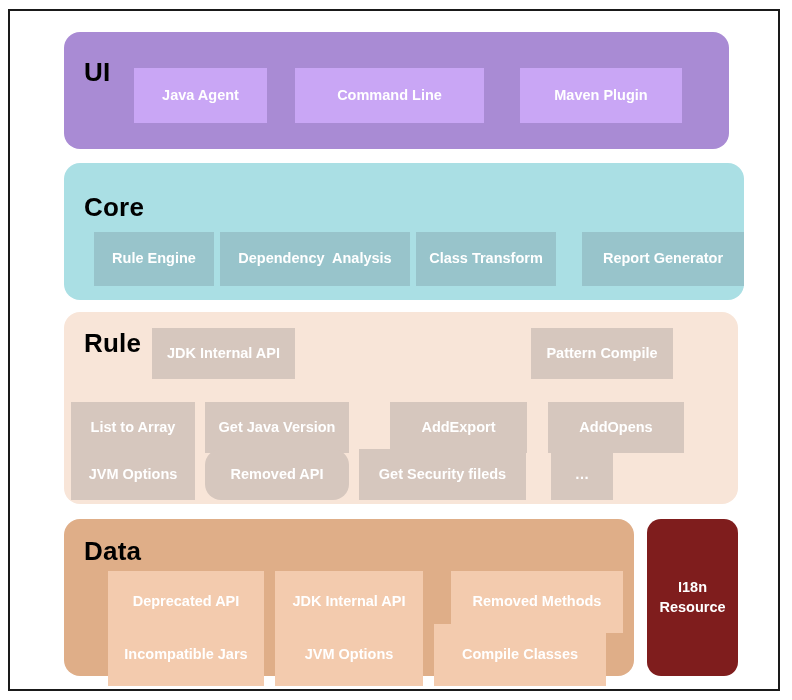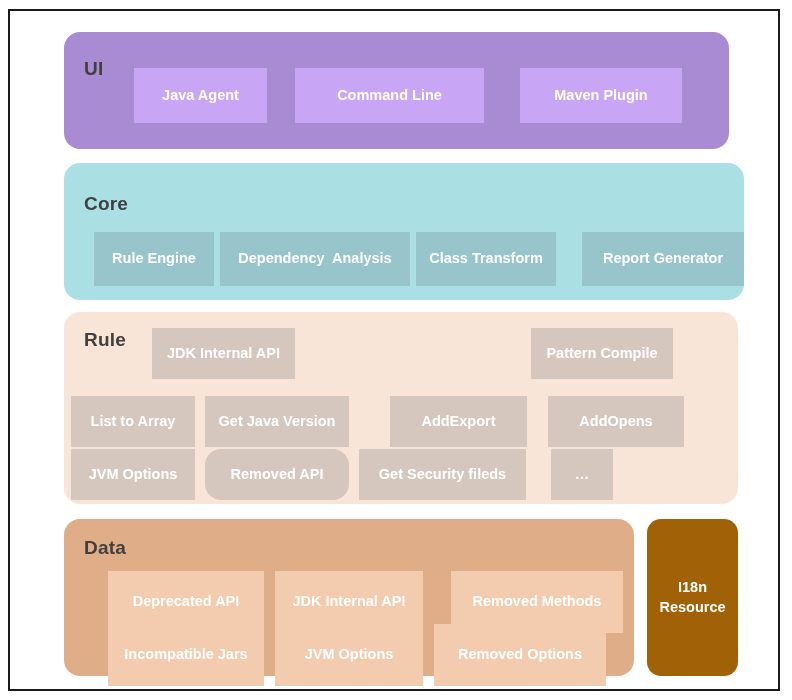--- a/index.html
+++ b/index.html
@@ -34,23 +34,23 @@
   }
 
   .layer {
     position: absolute;
     border-radius: 16px;
     box-sizing: border-box;
   }
 
   .layer-title {
     position: absolute;
-    font-size: 19px;
+    font-size: 26px;
     font-weight: 700;
-    color: #404040;
+    color: #000000;
     letter-spacing: 0.2px;
     line-height: 1;
   }
 
   .node {
     position: absolute;
     display: flex;
     align-items: center;
     justify-content: center;
     text-align: center;
@@ -105,21 +105,21 @@
     left: 54px;
     top: 301px;
     width: 674px;
     height: 192px;
     background: #f8e5d8;
   }
   #layer-rule .layer-title { left: 20px; top: 18px; }
   #layer-rule .node { background: #d6c7be; height: 51px; }
 
   .rule-r0 { top: 16px; }
-  .rule-r1 { top: 84px; }
+  .rule-r1 { top: 90px; }
   .rule-r2 { top: 137px; }
 
   .rule-n0 { left: 88px;  width: 143px; }
   .rule-n1 { left: 250px; width: 198px; }
   .rule-n2 { left: 467px; width: 142px; }
 
   .rule-n3 { left: 7px;   width: 124px; }
   .rule-n4 { left: 141px; width: 144px; }
   .rule-n5 { left: 326px; width: 137px; }
   .rule-n6 { left: 484px; width: 136px; }
@@ -152,21 +152,21 @@
   .data-n4 { left: 211px; width: 148px; }
   .data-n5 { left: 370px; width: 172px; }
 
   
   #i18n-box {
     position: absolute;
     left: 637px;
     top: 508px;
     width: 91px;
     height: 157px;
-    background: #a16207;
+    background: #7f1d1d;
     border-radius: 14px;
     display: flex;
     align-items: center;
     justify-content: center;
     text-align: center;
     color: #ffffff;
     font-size: 14.5px;
     font-weight: 700;
     line-height: 1.35;
     box-sizing: border-box;
@@ -207,20 +207,20 @@
       <div class="node rule-r2 rule-n10">…</div>
     </div>
 
     <div class="layer" id="layer-data">
       <div class="layer-title">Data</div>
       <div class="node data-r0 data-n0">Deprecated API</div>
       <div class="node data-r0 data-n1">JDK Internal API</div>
       <div class="node data-r0 data-n2">Removed Methods</div>
       <div class="node data-r1 data-n3">Incompatible Jars</div>
       <div class="node data-r1 data-n4">JVM Options</div>
-      <div class="node data-r1 data-n5">Removed Options</div>
+      <div class="node data-r1 data-n5">Compile Classes</div>
     </div>
 
     <div id="i18n-box">I18n
 Resource</div>
 
   </div>
 </div>
 
 </body></html>

